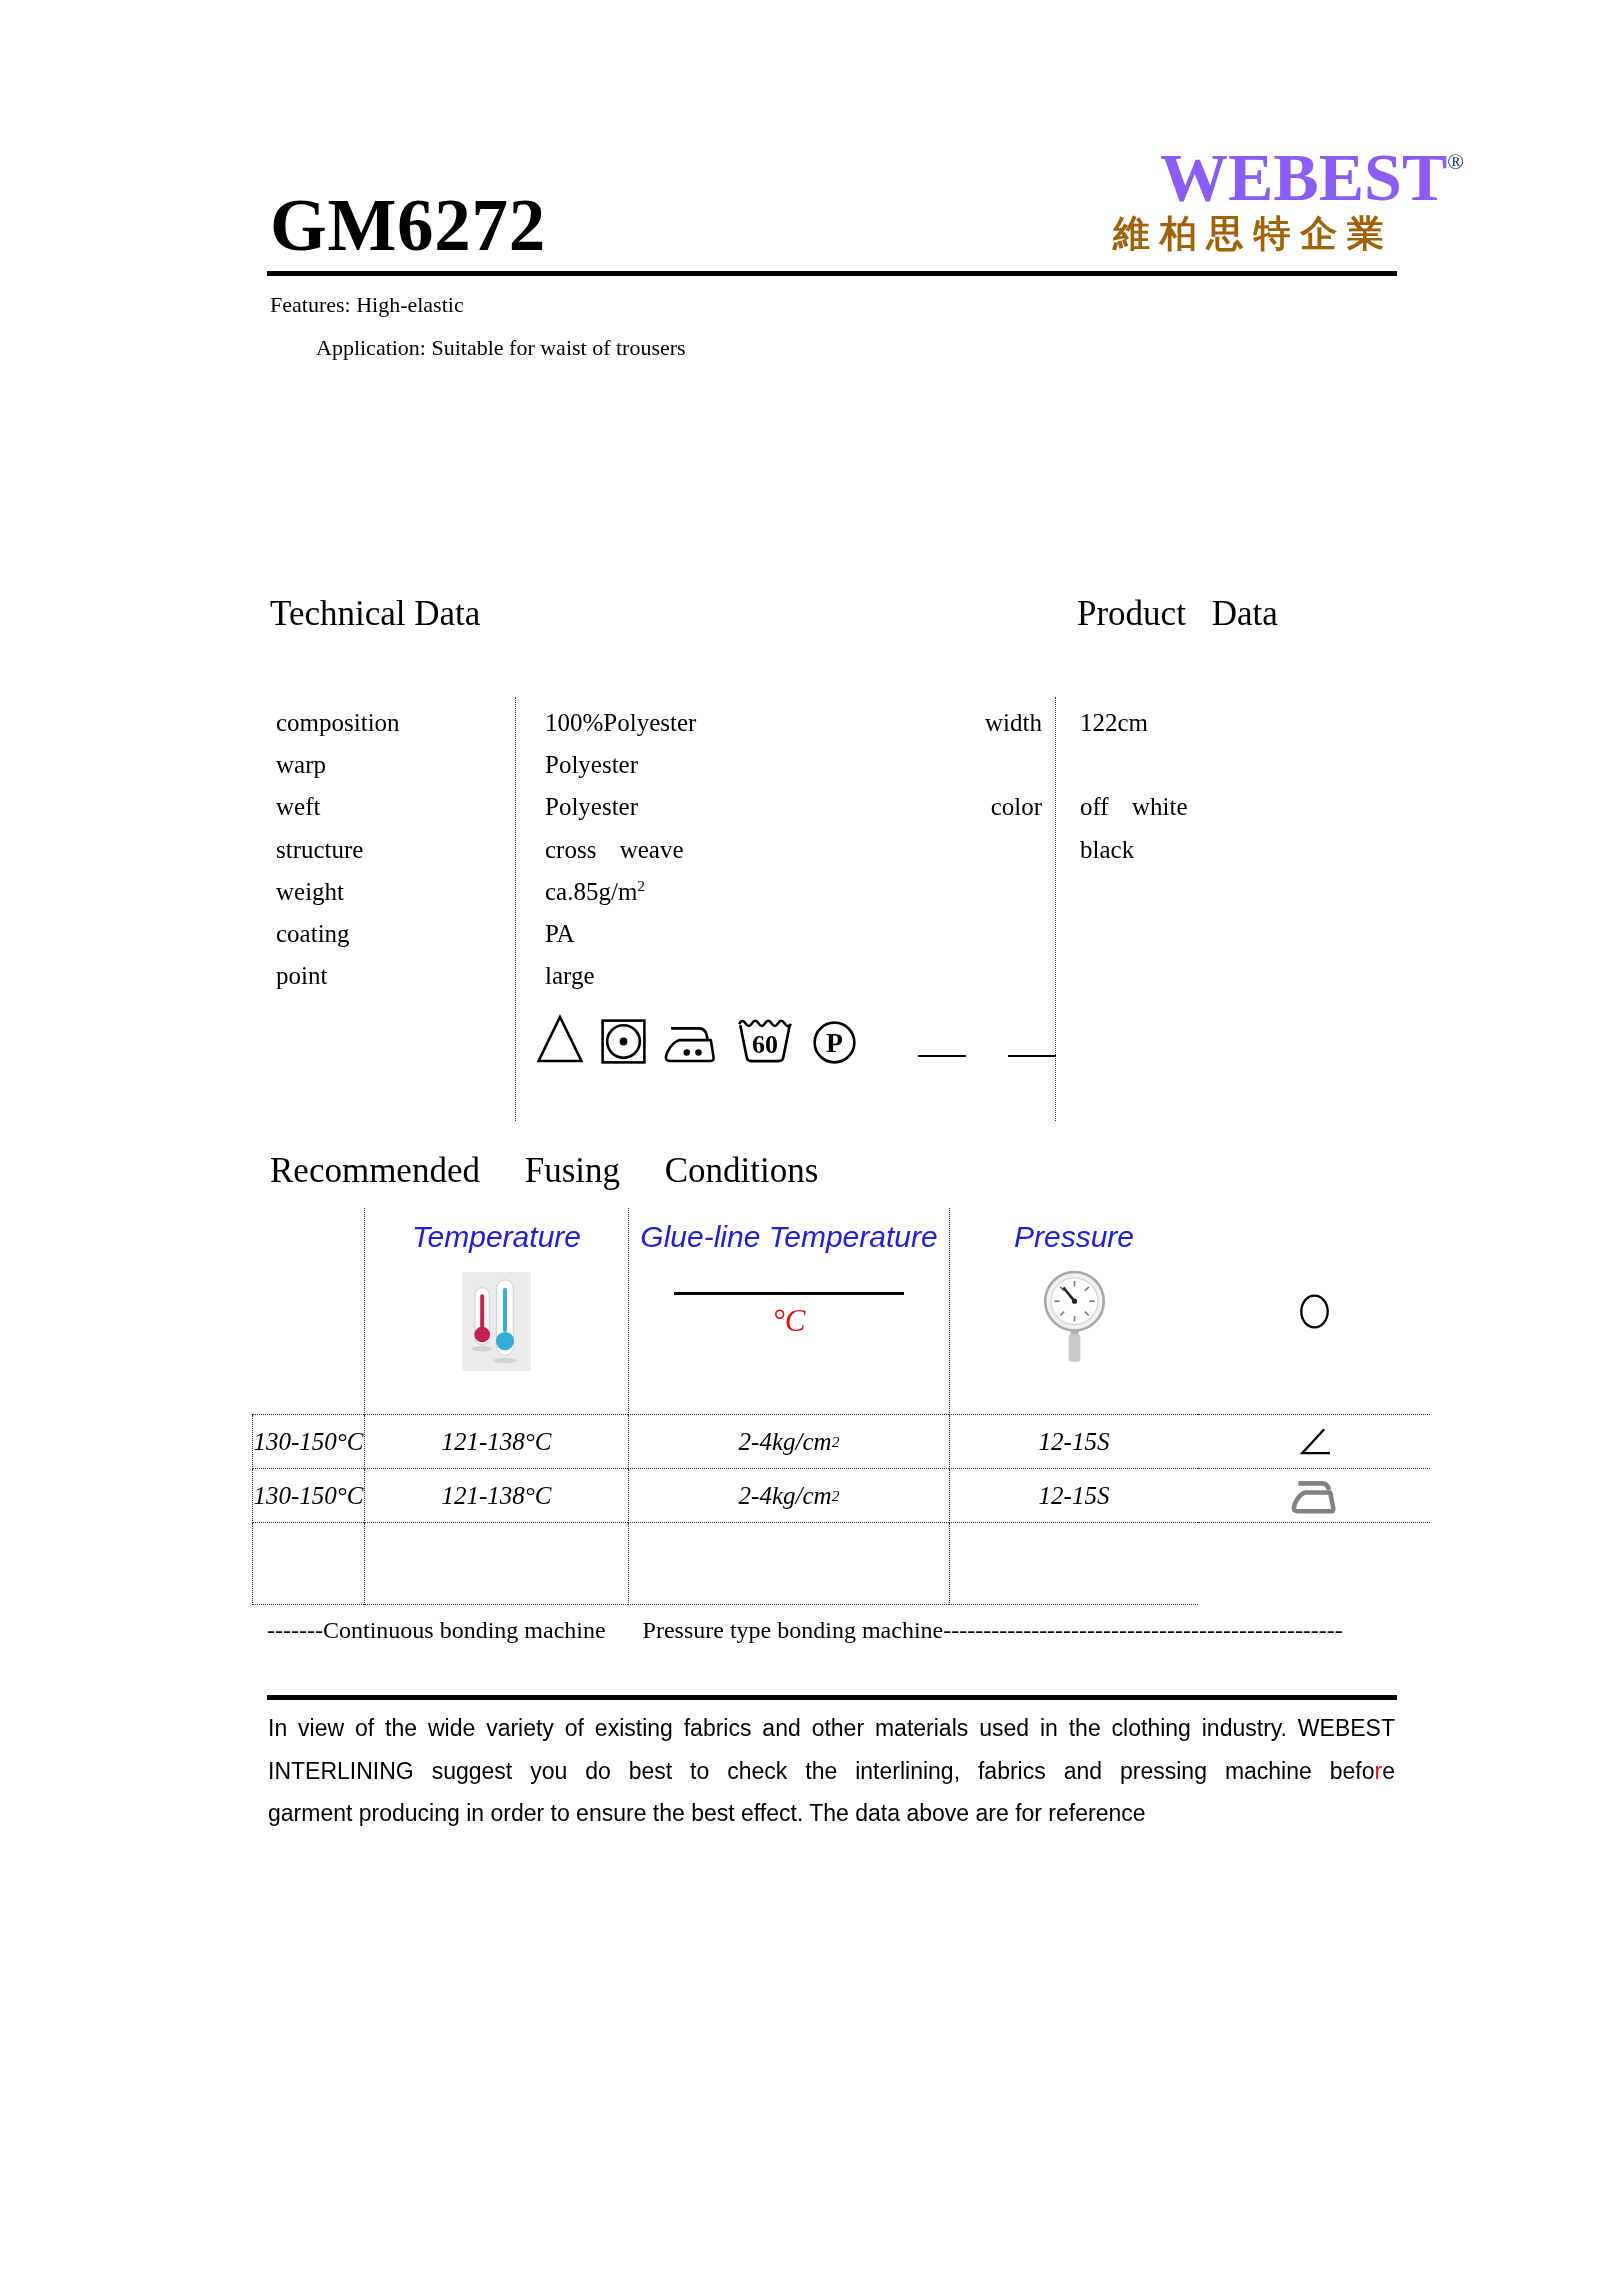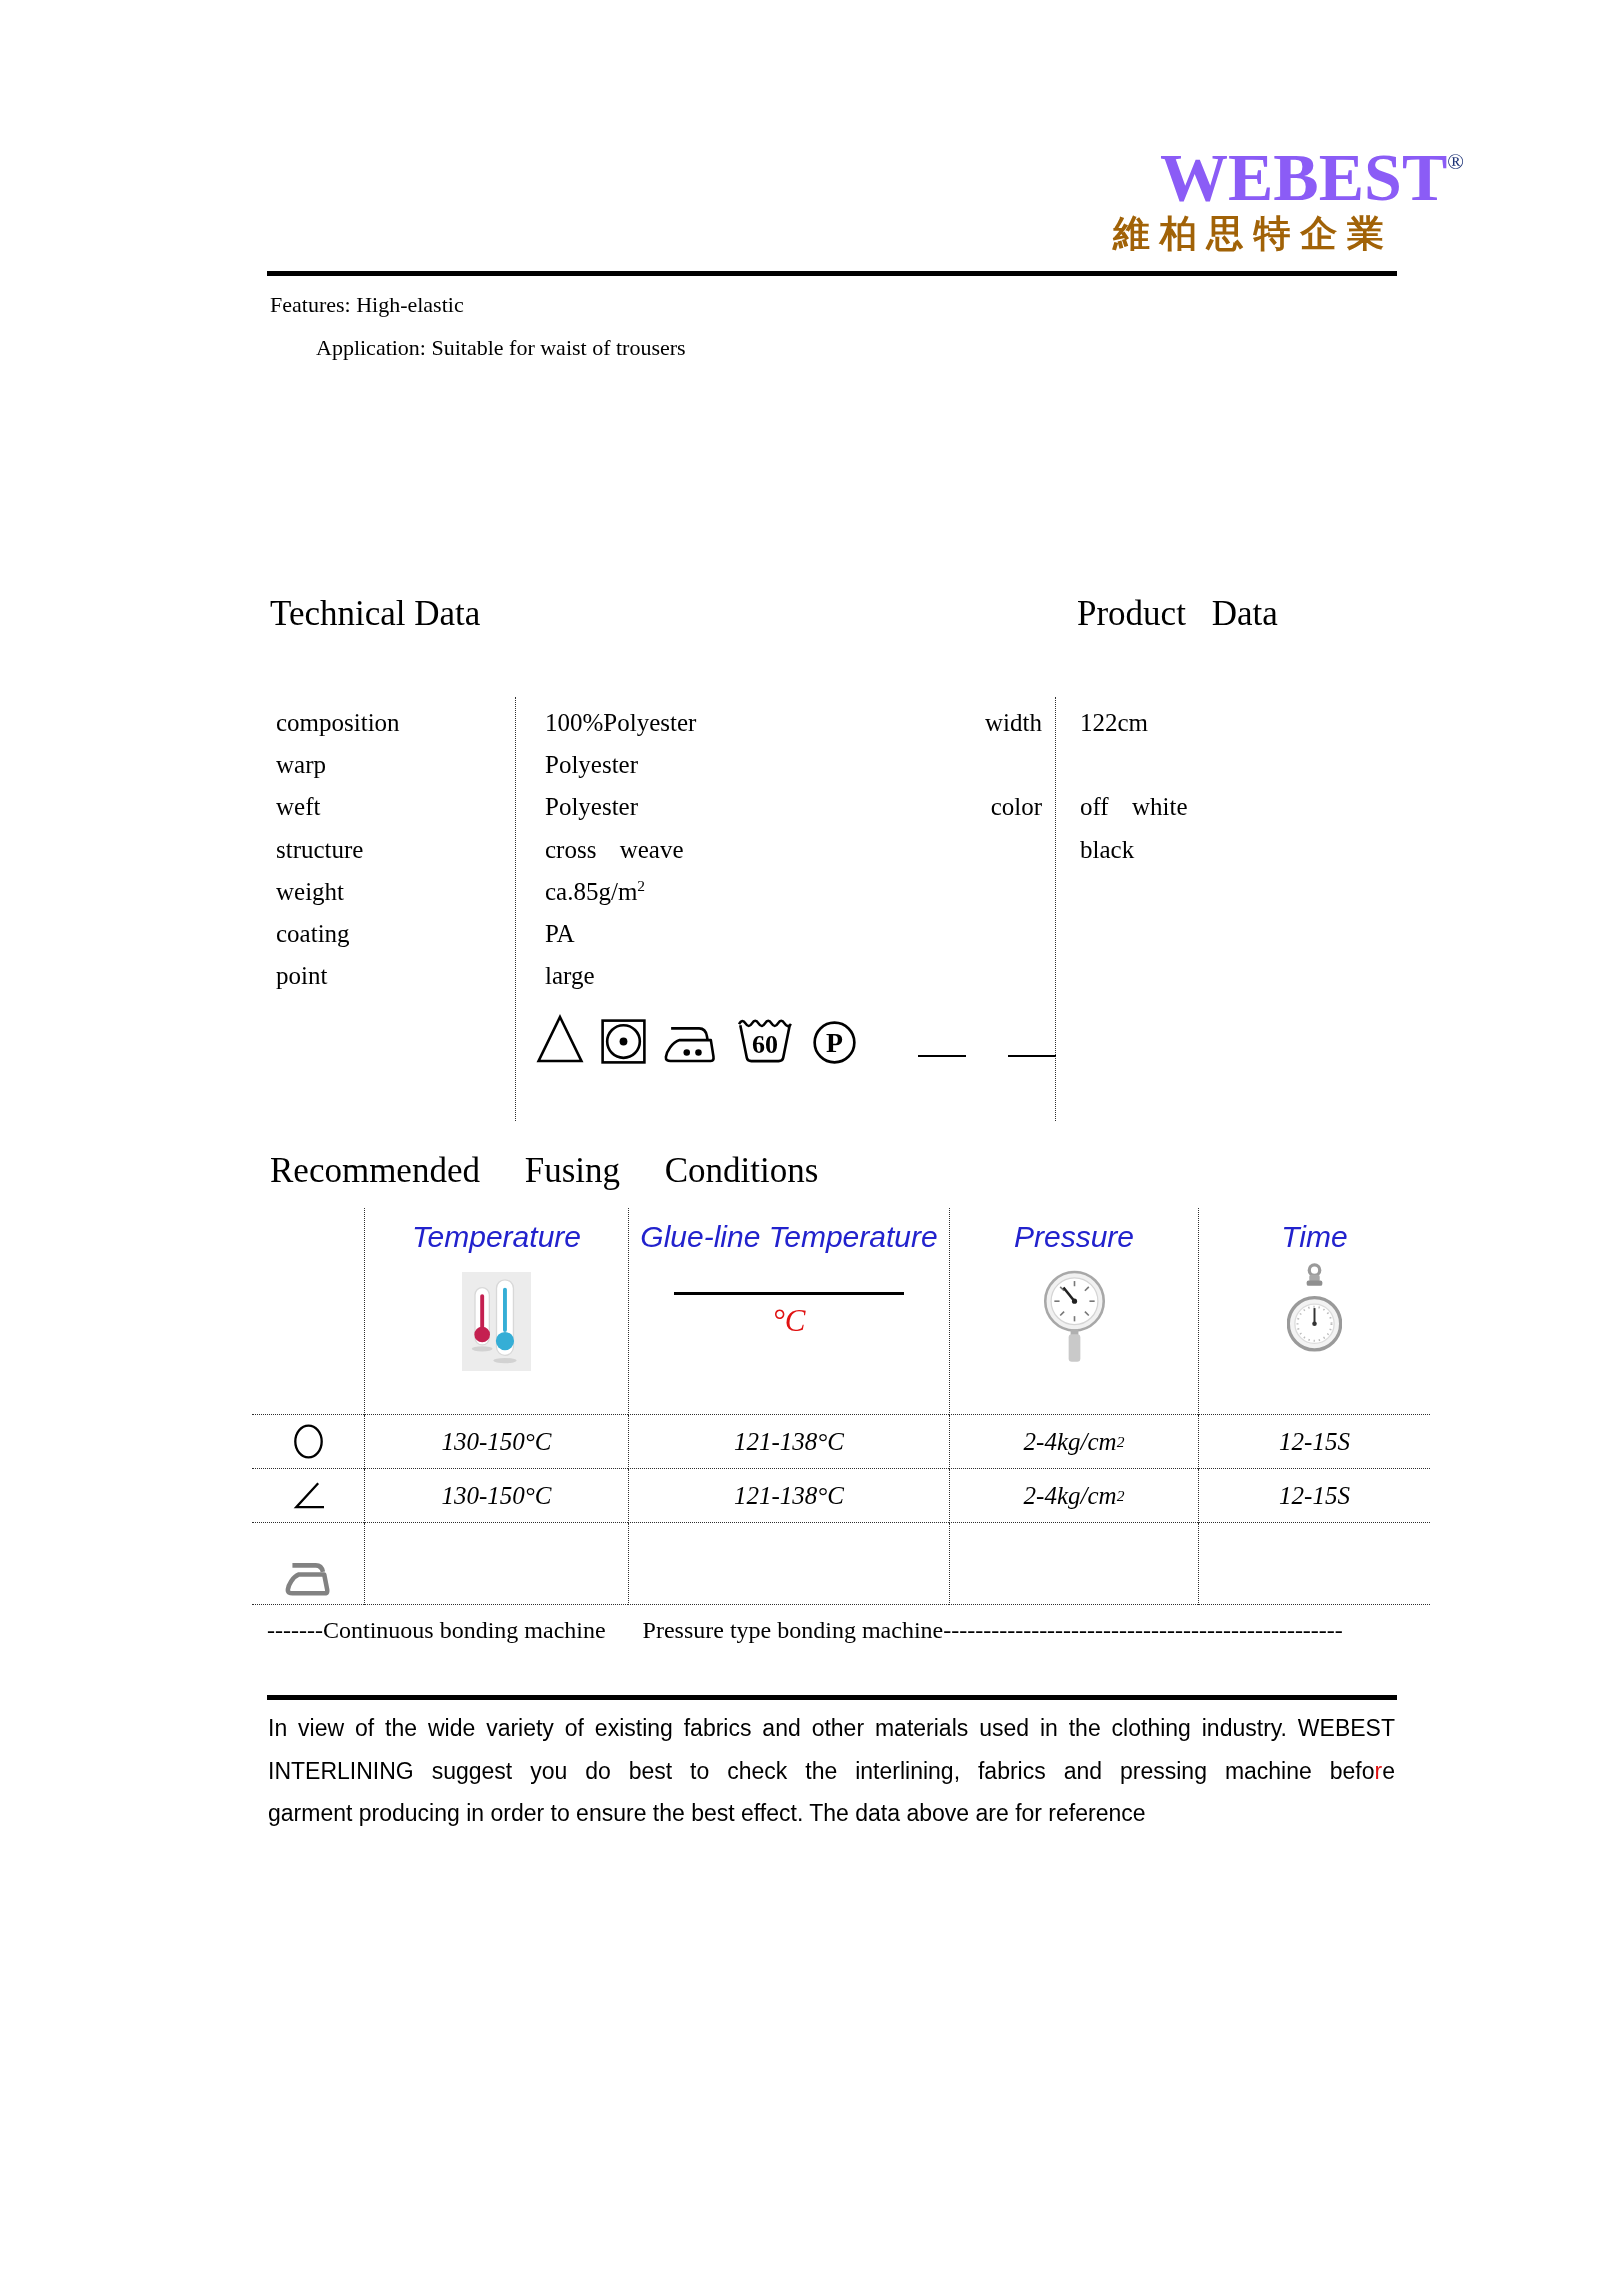--- a/index.html
+++ b/index.html
@@ -67,20 +67,21 @@
   .disc{left:268px;top:1714px;width:1127px;font-size:23px;
         font-family:"Liberation Sans","DejaVu Sans",sans-serif;}
   .dline{line-height:29px;margin-bottom:13.7px;}
   .just{text-align:justify;text-align-last:justify;}
 </style>
 </head>
 <body>
 
 <div class="page">
 
+  <div class="abs title">GM6272</div>
 
   <div class="abs logo">
     <div><span class="logo-brand" style="color: #8b5cf6; margin-left: 47px;">WEBEST</span><span class="logo-reg" style="color: rgb(29, 51, 119);">®</span></div>
     <div class="logo-sub" style="color: #a16207;">維柏思特企業</div>
   </div>
 
   <div class="abs rule rule-top"></div>
   <div class="abs features">Features: High-elastic</div>
   <div class="abs application">Application: Suitable for waist of trousers</div>
 
@@ -193,33 +194,20 @@
             <line x1="66" y1="42" x2="72" y2="36"></line>
           <line x1="28" y1="80" x2="34" y2="74"></line>
             <line x1="66" y1="74" x2="72" y2="80"></line>
         </g>
         <line x1="50" y1="58" x2="33" y2="37" stroke="#222" stroke-width="4"></line>
         <circle cx="50" cy="58" r="4" fill="#222"></circle>
         <rect x="44" y="101" width="12" height="10" fill="#b0b0b0"></rect>
         <rect x="41" y="109" width="18" height="42" rx="5" fill="#c9c9c9"></rect>
       </svg>
     </div>
-    <div class="fcell bl">
-      <div class="fhead" style="color: rgb(34, 34, 205);">Time</div>
-      <svg class="watch" width="55" height="102" viewBox="0 0 84 156">
-        <circle cx="42" cy="14" r="8" fill="none" stroke="#9a9a9a" stroke-width="5"></circle>
-        <rect x="34" y="21" width="16" height="11" rx="3" fill="#a8a8a8"></rect>
-        <rect x="30" y="30" width="24" height="8" rx="3" fill="#8f8f8f"></rect>
-        <circle cx="42" cy="96" r="40" fill="#f3f3f3" stroke="#9a9a9a" stroke-width="5"></circle>
-        <circle cx="42" cy="96" r="30" fill="#ffffff" stroke="#dcdcdc" stroke-width="2"></circle>
-        <circle cx="42" cy="96" r="26" fill="none" stroke="#bbbbbb" stroke-width="3" stroke-dasharray="2 6"></circle>
-        <line x1="42" y1="96" x2="42" y2="72" stroke="#333" stroke-width="3"></line>
-        <circle cx="42" cy="96" r="3.5" fill="#333"></circle>
-      </svg>
-    </div>
 
     <div class="fcell sym">
       <svg width="33" height="37" viewBox="0 0 50 56">
         <ellipse cx="25" cy="28" rx="20" ry="24" fill="none" stroke="#000" stroke-width="3.5"></ellipse>
       </svg>
     </div>
     <div class="fcell bl val">130-150°C</div>
     <div class="fcell bl val">121-138°C</div>
     <div class="fcell bl val">
         <span>2-4kg/cm</span>

